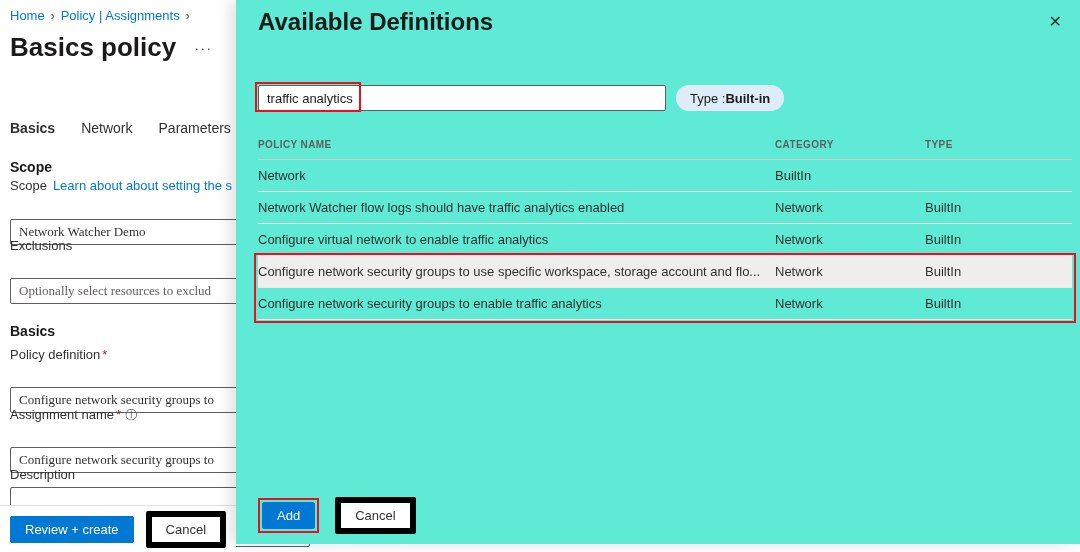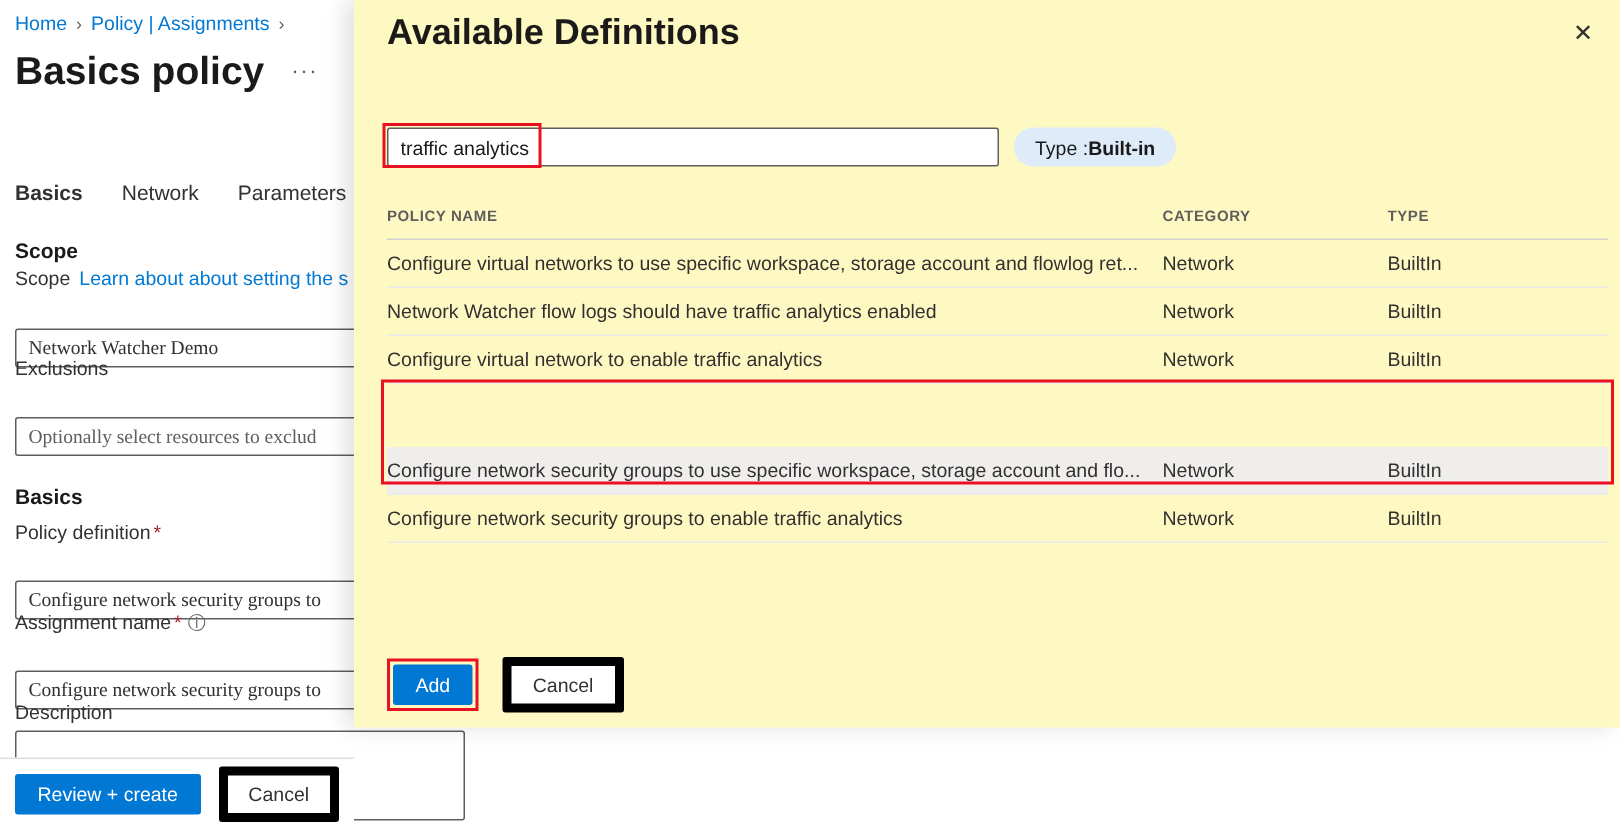--- a/index.html
+++ b/index.html
@@ -40,40 +40,40 @@
   .left-footer { position:absolute; left:0; bottom:0; width:236px; height:47px;
                  background:#fff; border-top:1px solid #e1dfdd; display:flex; align-items:center;
                  gap:12px; padding-left:10px; z-index:1; }
 
   .btn { font-size:13px; font-family:"Liberation Sans",sans-serif; border-radius:2px;
          padding:5px 14px; cursor:pointer; white-space:nowrap; }
   .btn-primary { background:#0078d4; border:1px solid #0078d4; color:#fff; }
   .btn-secondary { background:#fff; border:6px solid #000000; color:#323130; }
 
   
-  .panel { position:absolute; left:236px; top:0; width:844px; height:485px; background:#fef9c3;
+  .panel { position:absolute; left:236px; top:0; width:844px; height:544px; background:#5eead4;
            box-shadow:-6px 0 14px rgba(0,0,0,0.12); z-index:2; }
   .panel-title { left:22px; top:8px; font-size:24px; font-weight:700; color:#1b1a19; }
   .close-btn { right:18px; top:12px; font-size:16px; color:#323130; cursor:pointer; }
 
   .search-input { left:22px; top:85px; width:408px; height:26px; border:1px solid #605e5c;
                   border-radius:2px; padding:0 8px; font-size:13px;
                   font-family:"Liberation Sans",sans-serif; color:#1b1a19; }
   .pill { left:440px; top:85px; height:26px; display:flex; align-items:center;
           background:#deecf9; border-radius:13px; padding:0 14px; font-size:13px; color:#1b1a19;
           cursor:pointer; }
   .pill b { font-weight:700; }
 
   .def-table { left:22px; top:130px; width:814px; }
   .t-row { display:grid; grid-template-columns:1fr 150px 147px; align-items:center; }
   .t-head { height:30px; border-bottom:1px solid #d2d0ce; }
   .t-head .t-cell { font-size:10px; font-weight:700; letter-spacing:.4px; color:#605e5c; }
   .t-body .t-row { height:32px; border-bottom:1px solid #edebe9; cursor:pointer; }
   .t-cell { padding-right:10px; white-space:nowrap; overflow:hidden; font-size:13px; color:#323130; }
-  .t-body .t-row.selected { background:#efeeed;margin-top:42px; }
+  .t-body .t-row.selected { background:#efeeed; }
 
   .panel-footer { position:absolute; left:22px; bottom:10px; display:flex; align-items:center; gap:16px; }
 
   
   .annot { position:absolute; border:2px solid #e81123; pointer-events:none; z-index:5; }
   .annot-wrap { border:2px solid #e81123; padding:2px; display:inline-block; }
 </style>
 </head>
 <body>
 
@@ -141,21 +141,20 @@
   </div>
 
   <div class="abs def-table">
     <div class="t-row t-head">
       <div class="t-cell">POLICY NAME</div>
       <div class="t-cell">CATEGORY</div>
       <div class="t-cell">TYPE</div>
     </div>
     <div class="t-body">
       <div class="t-row">
-        <div class="t-cell">Configure virtual networks to use specific workspace, storage account and flowlog ret...</div>
         <div class="t-cell">Network</div>
         <div class="t-cell">BuiltIn</div>
       </div>
       <div class="t-row">
         <div class="t-cell">Network Watcher flow logs should have traffic analytics enabled</div>
         <div class="t-cell">Network</div>
         <div class="t-cell">BuiltIn</div>
       </div>
       <div class="t-row">
         <div class="t-cell">Configure virtual network to enable traffic analytics</div>

